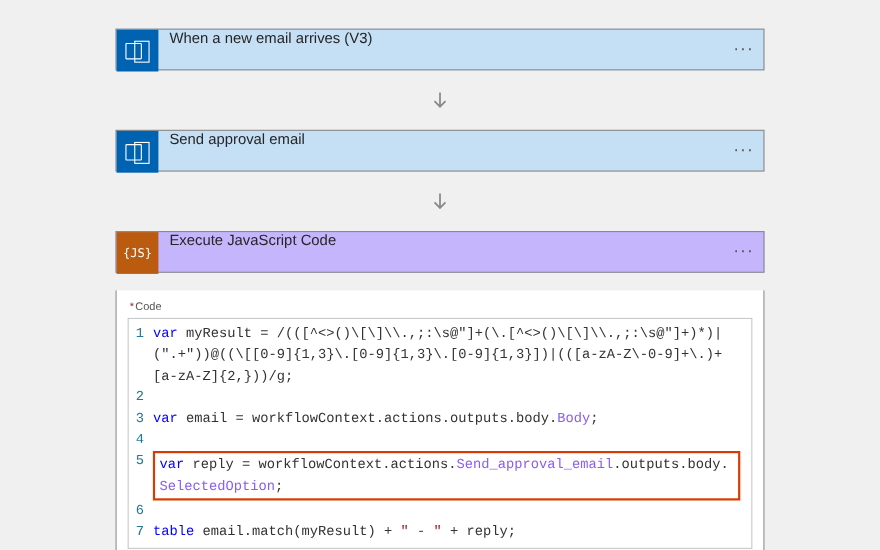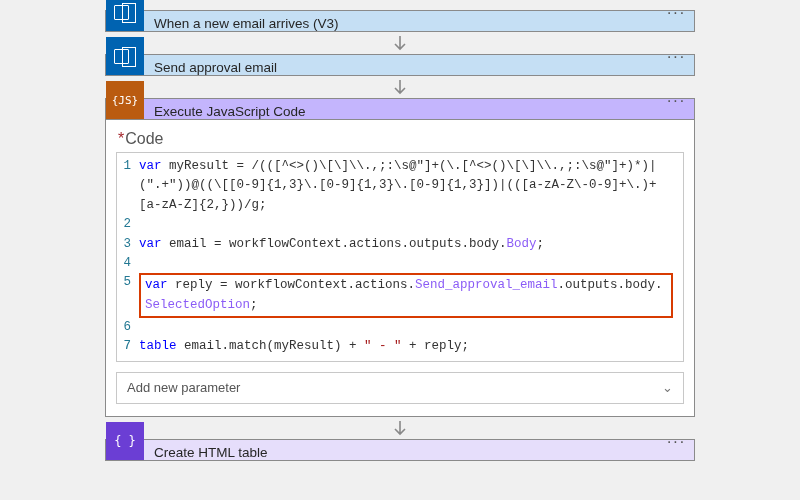--- a/index.html
+++ b/index.html
@@ -9,26 +9,26 @@
     font-size: 13px;
     color: #323130;
     width: 800px;
     height: 500px;
     overflow: hidden;
     padding: 10px 0;
   }
   .canvas { width: 800px; }
   .step {
     width: 590px;
-    margin: 0 auto;
+    margin: 16px auto;
     border: 1px solid #8a8a8a;
     background: #c5dff4;
     display: flex;
-    align-items: flex-end;
-    height: 22px;
+    align-items: flex-start;
+    height: 38px;
     position: relative;
   }
   .step.orange { background: #c4b5fd; }
   .step.purple { background: #e6defb; }
   .step .icon-box {
     width: 38px;
     height: 38px;
     display: flex;
     align-items: center;
     justify-content: center;
@@ -51,21 +51,21 @@
   }
   .arrow svg { display:block; }
   .panel {
     width: 590px;
     margin: 0 auto;
     border: 1px solid #8a8a8a;
     border-top: none;
     background: #fff;
     padding: 10px 10px 12px 10px;
   }
-  .field-label { font-size: 16px; color: #555; margin: 0 0 4px 2px; }
+  .field-label { font-size: 10px; color: #555; margin: 0 0 4px 2px; }
   .field-label .req { color: #a4262c; margin-right: 1px; }
   .code-box {
     border: 1px solid #c8c8c8;
     background: #fff;
     font-family: Consolas, "Courier New", monospace;
     font-size: 12.5px;
     line-height: 1.55;
     padding: 4px 6px 4px 0;
   }
   .code-line { display: flex; }

